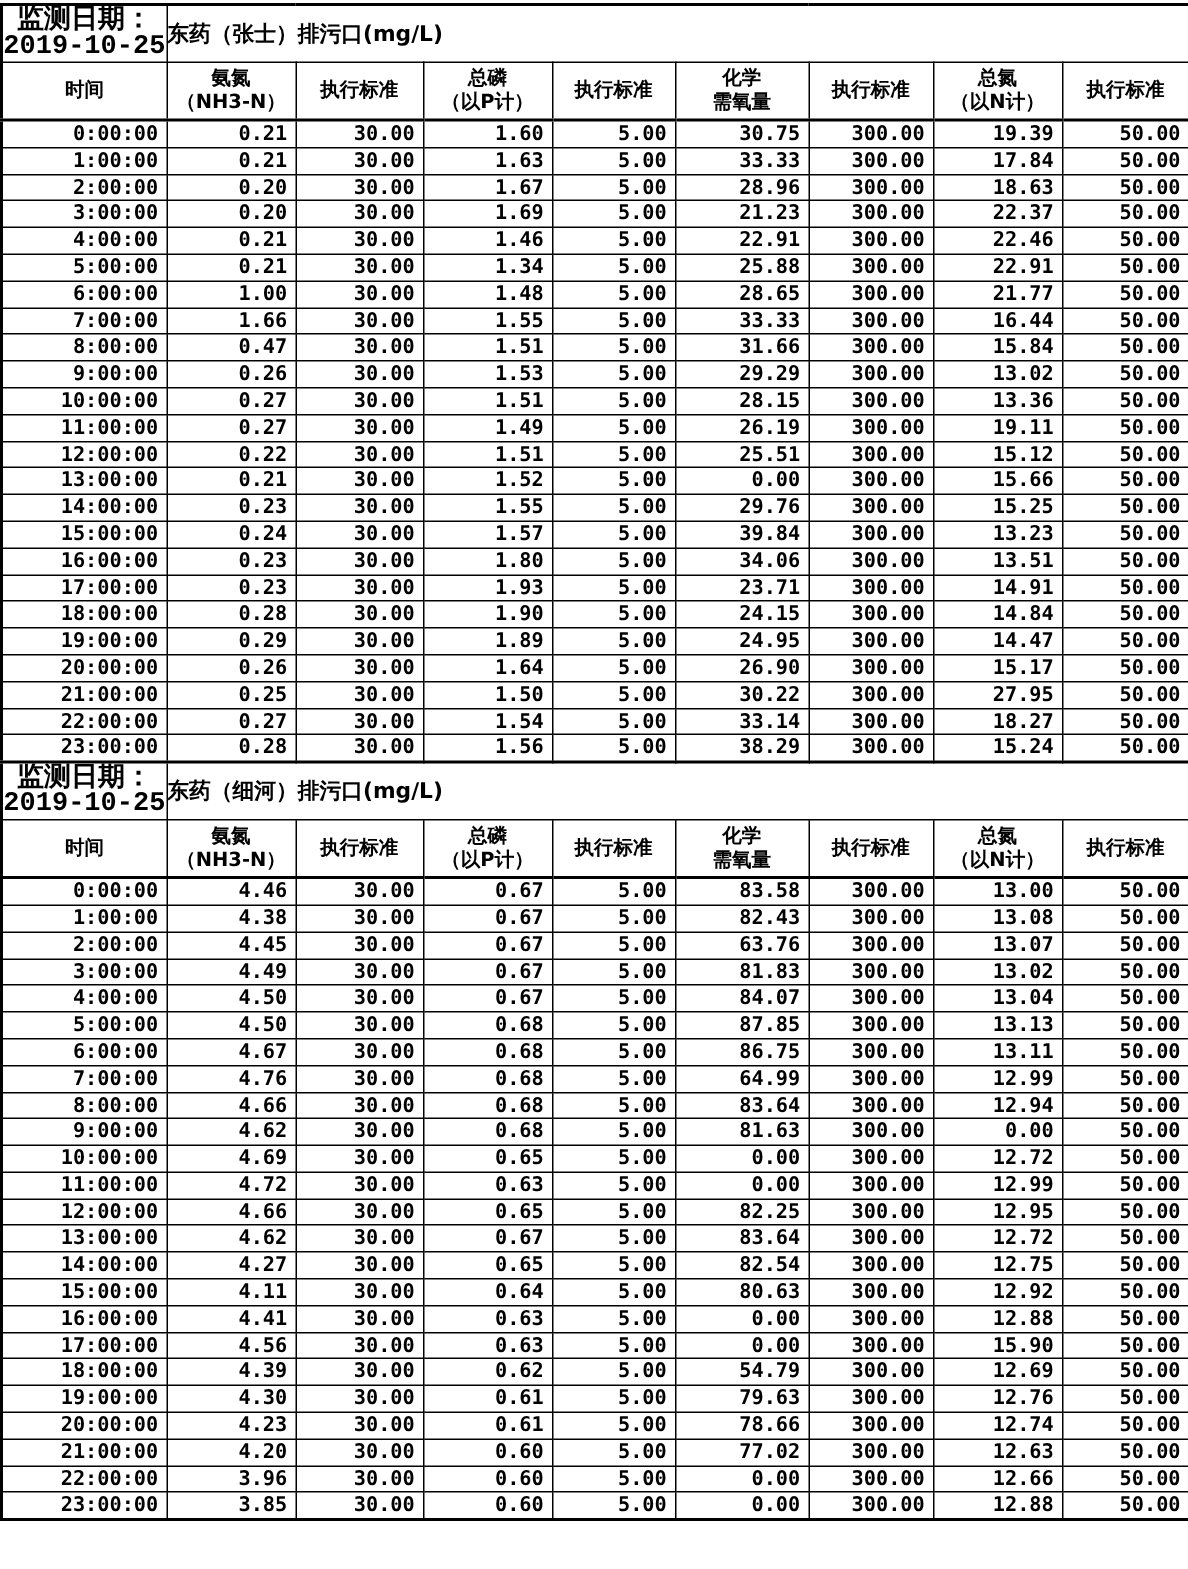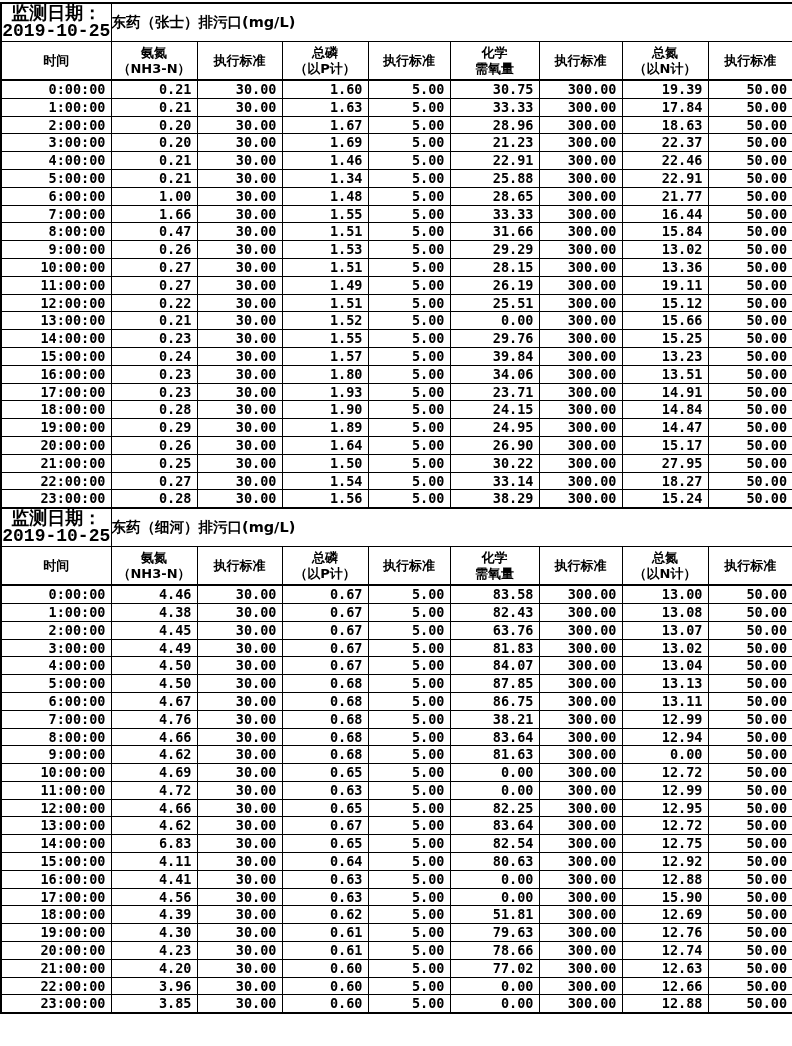--- a/index.html
+++ b/index.html
@@ -523,21 +523,21 @@
           <td class="num-cell">300.00</td>
           <td class="num-cell">13.11</td>
           <td class="num-cell">50.00</td>
         </tr>
         <tr class="data-row">
           <td class="time-cell">7:00:00</td>
           <td class="num-cell">4.76</td>
           <td class="num-cell">30.00</td>
           <td class="num-cell">0.68</td>
           <td class="num-cell">5.00</td>
-          <td class="num-cell">38.21</td>
+          <td class="num-cell">64.99</td>
           <td class="num-cell">300.00</td>
           <td class="num-cell">12.99</td>
           <td class="num-cell">50.00</td>
         </tr>
         <tr class="data-row">
           <td class="time-cell">8:00:00</td>
           <td class="num-cell">4.66</td>
           <td class="num-cell">30.00</td>
           <td class="num-cell">0.68</td>
           <td class="num-cell">5.00</td>
@@ -596,21 +596,21 @@
           <td class="num-cell">30.00</td>
           <td class="num-cell">0.67</td>
           <td class="num-cell">5.00</td>
           <td class="num-cell">83.64</td>
           <td class="num-cell">300.00</td>
           <td class="num-cell">12.72</td>
           <td class="num-cell">50.00</td>
         </tr>
         <tr class="data-row">
           <td class="time-cell">14:00:00</td>
-          <td class="num-cell">6.83</td>
+          <td class="num-cell">4.27</td>
           <td class="num-cell">30.00</td>
           <td class="num-cell">0.65</td>
           <td class="num-cell">5.00</td>
           <td class="num-cell">82.54</td>
           <td class="num-cell">300.00</td>
           <td class="num-cell">12.75</td>
           <td class="num-cell">50.00</td>
         </tr>
         <tr class="data-row">
           <td class="time-cell">15:00:00</td>
@@ -644,21 +644,21 @@
           <td class="num-cell">300.00</td>
           <td class="num-cell">15.90</td>
           <td class="num-cell">50.00</td>
         </tr>
         <tr class="data-row">
           <td class="time-cell">18:00:00</td>
           <td class="num-cell">4.39</td>
           <td class="num-cell">30.00</td>
           <td class="num-cell">0.62</td>
           <td class="num-cell">5.00</td>
-          <td class="num-cell">51.81</td>
+          <td class="num-cell">54.79</td>
           <td class="num-cell">300.00</td>
           <td class="num-cell">12.69</td>
           <td class="num-cell">50.00</td>
         </tr>
         <tr class="data-row">
           <td class="time-cell">19:00:00</td>
           <td class="num-cell">4.30</td>
           <td class="num-cell">30.00</td>
           <td class="num-cell">0.61</td>
           <td class="num-cell">5.00</td>

